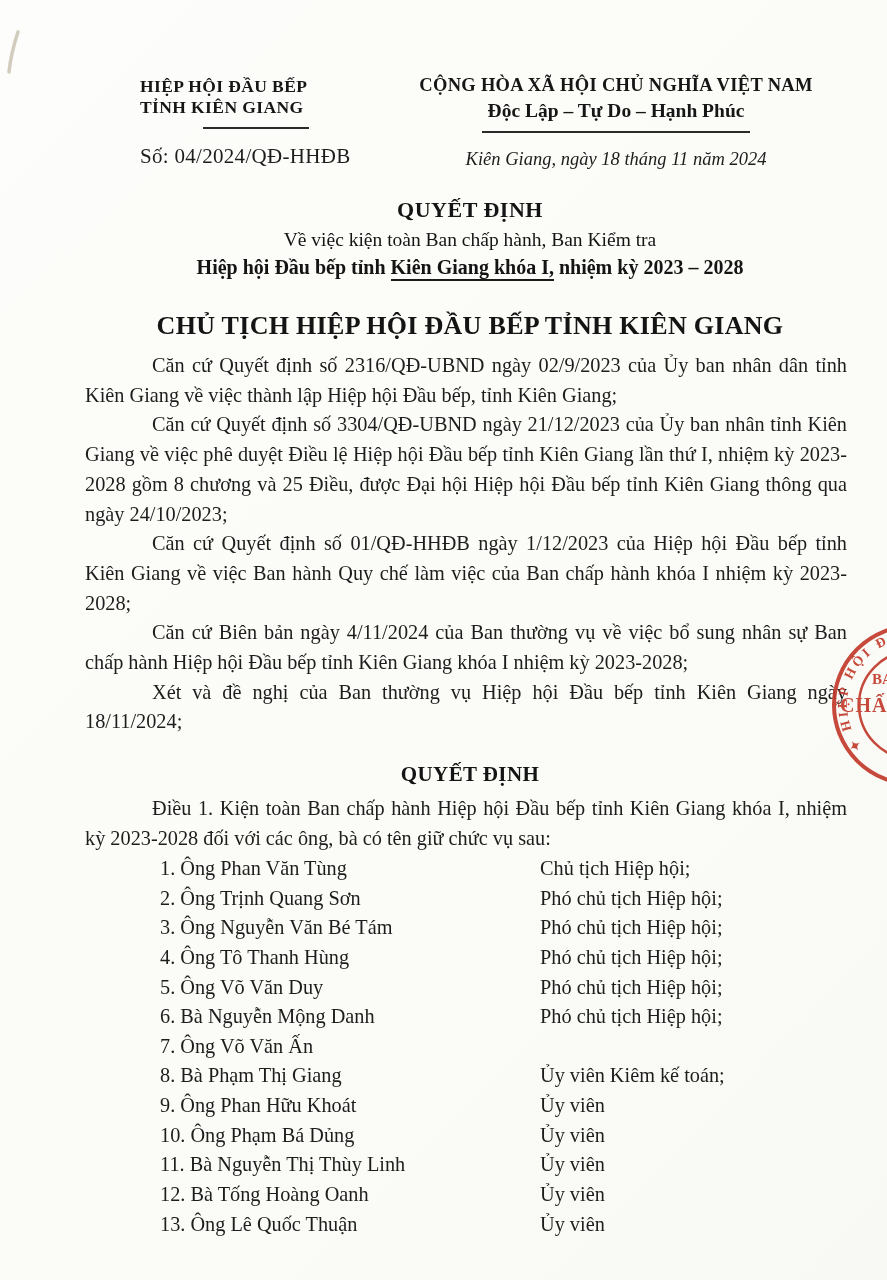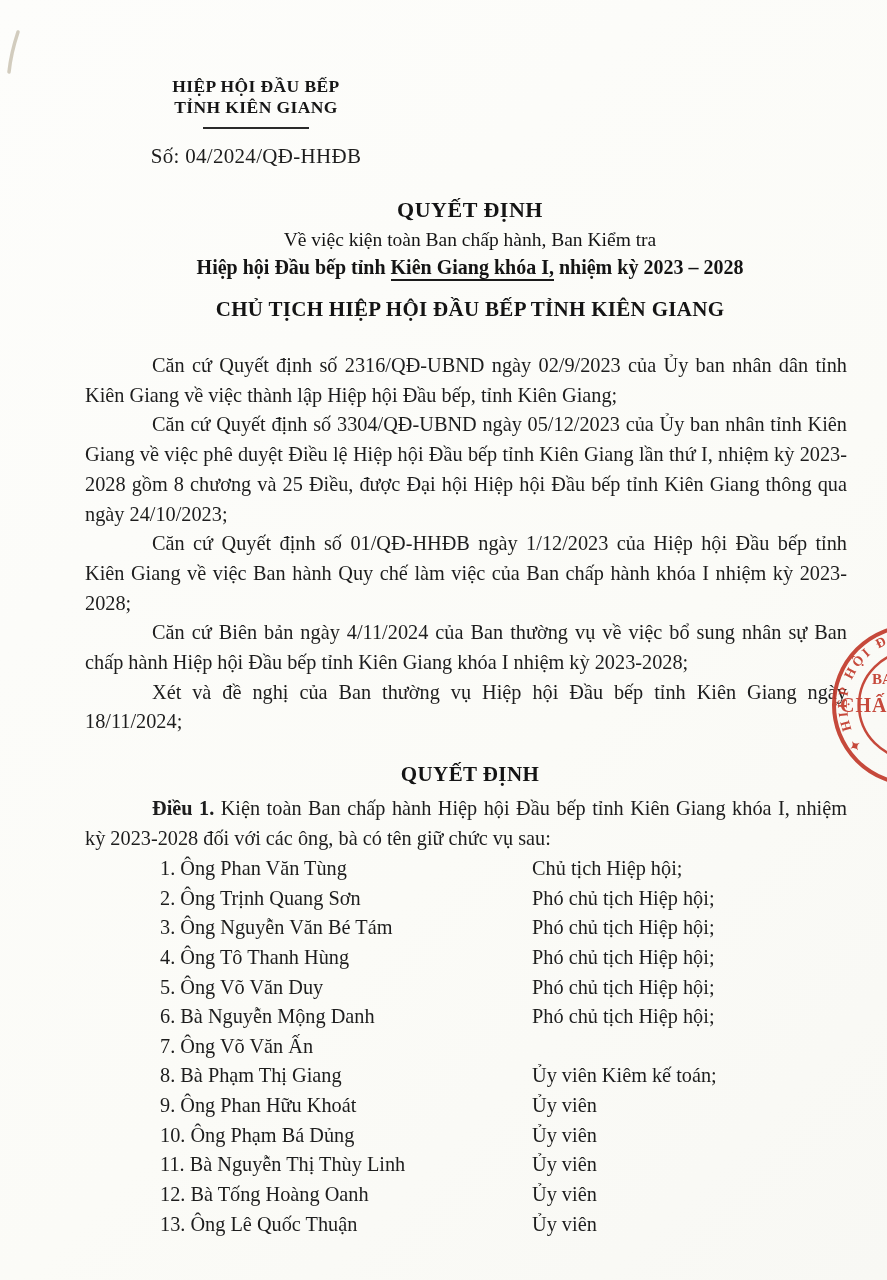--- a/index.html
+++ b/index.html
@@ -6,48 +6,48 @@
   .page {
     position: relative;
     width: 887px;
     height: 1280px;
     background: linear-gradient(135deg, #fdfdfb 0%, #fbfbf7 60%, #f8f8f4 100%);
     overflow: hidden;
     font-family: "Liberation Serif", "DejaVu Serif", serif;
     color: #1d1d1d;
   }
   
-  .hdr-left { position: absolute; left: 140px; top: 76px; width: 232px; text-align: center; }
+  .hdr-left { position: absolute; left: 140px; top: 76px; width: 232px; }
   .hdr-left .org { font-weight: bold; font-size: 17.5px; line-height: 21px; letter-spacing: .4px; color: #161616; }
   .hdr-left .rule { width: 106px; border-top: 2px solid #2a2a2a; margin: 9px auto 0 auto; }
   .hdr-left .doc-no { margin-top: 15px; font-size: 21px; letter-spacing: .3px; }
   
   .hdr-right { position: absolute; left: 398px; top: 74px; width: 436px; text-align: center; }
   .hdr-right .nat1 { font-weight: bold; font-size: 18.5px; line-height: 22px; letter-spacing: .3px; color: #161616; }
   .hdr-right .nat2 { font-weight: bold; font-size: 19.5px; line-height: 25px; margin-top: 2px; color: #161616; }
   .hdr-right .rule { width: 268px; border-top: 2px solid #2a2a2a; margin: 8px auto 0 auto; }
   .hdr-right .date { margin-top: 16px; font-style: italic; font-size: 18.5px; }
   
   .title-block { position: absolute; left: 90px; top: 197px; width: 760px; text-align: center; }
   .title-main { font-weight: bold; font-size: 22px; line-height: 25px; letter-spacing: .5px; color: #141414; }
   .title-sub1 { font-weight: normal; font-size: 19.5px; line-height: 25px; margin-top: 5px; color: #141414; }
   .title-sub2 { font-weight: bold; font-size: 20px; line-height: 26px; margin-top: 2px; color: #141414; }
   .u-seg { border-bottom: 2px solid #1a1a1a; padding-bottom: 1px; }
-  .authority { position: absolute; left: 90px; top: 297px; width: 760px; text-align: center;
-               font-weight: bold; font-size: 21px; letter-spacing: .3px; color: #141414; }
+  .authority { position: absolute; left: 90px; top: 311px; width: 760px; text-align: center;
+               font-weight: bold; font-size: 26px; letter-spacing: .3px; color: #141414; }
   
   .recitals { position: absolute; left: 85px; top: 351px; width: 762px; }
   .recitals p, .article { font-size: 20.3px; line-height: 29.7px; text-align: justify; margin: 0; text-indent: 67px; }
   .article { position: absolute; left: 85px; top: 794px; width: 762px; }
-  .article .lbl { font-weight: bold; }
+  .article .lbl { font-weight: normal; }
   .decision-h { position: absolute; left: 90px; top: 762px; width: 760px; text-align: center;
                 font-weight: bold; font-size: 21px; letter-spacing: .4px; color: #141414; }
   
   .members { position: absolute; left: 160px; top: 857px; width: 640px; }
-  .m-row { display: flex; height: 29.65px; align-items: flex-start; }
+  .m-row { display: flex; height: 29.65px; align-items: flex-start; gap: 8px; }
   .m-name { width: 372px; font-size: 20.3px; white-space: nowrap; }
   .m-pos { font-size: 20.3px; white-space: nowrap; }
   
   .stamp { position: absolute; left: 808px; top: 598px; width: 160px; height: 220px; opacity: .92; }
   
   .pen-mark { position: absolute; left: 0; top: 20px; width: 40px; height: 70px; }
 </style>
 </head>
 <body>
 
@@ -57,33 +57,39 @@
     <path d="M 18 12 Q 11 33 9 52" stroke="#cac3b3" stroke-width="3.5" stroke-linecap="round" fill="none" opacity="0.85"></path>
   </svg>
 
   <div class="hdr-left">
     <div class="org">HIỆP HỘI ĐẦU BẾP</div>
     <div class="org">TỈNH KIÊN GIANG</div>
     <div class="rule"></div>
     <div class="doc-no">Số: 04/2024/QĐ-HHĐB</div>
   </div>
 
+  <div class="hdr-right">
+    <div class="nat1">CỘNG HÒA XÃ HỘI CHỦ NGHĨA VIỆT NAM</div>
+    <div class="nat2">Độc Lập – Tự Do – Hạnh Phúc</div>
+    <div class="rule"></div>
+    <div class="date">Kiên Giang, ngày 18 tháng 11 năm 2024</div>
+  </div>
 
   <div class="title-block">
     <div class="title-main">QUYẾT ĐỊNH</div>
     <div class="title-sub1">Về việc kiện toàn Ban chấp hành, Ban Kiểm tra</div>
     <div class="title-sub2"><span>Hiệp hội Đầu bếp tỉnh </span><span class="u-seg">Kiên Giang khóa I,</span><span> nhiệm kỳ 2023 – 2028</span></div>
   </div>
 
   <div class="authority">CHỦ TỊCH HIỆP HỘI ĐẦU BẾP TỈNH KIÊN GIANG</div>
 
   <div class="recitals">
 
   <p>Căn cứ Quyết định số 2316/QĐ-UBND ngày 02/9/2023 của Ủy ban nhân dân tỉnh Kiên Giang về việc thành lập Hiệp hội Đầu bếp, tỉnh Kiên Giang;</p>
-      <p>Căn cứ Quyết định số 3304/QĐ-UBND ngày 05/12/2023 của Ủy ban nhân tỉnh Kiên Giang về việc phê duyệt Điều lệ Hiệp hội Đầu bếp tỉnh Kiên Giang lần thứ I, nhiệm kỳ 2023-2028 gồm 8 chương và 25 Điều, được Đại hội Hiệp hội Đầu bếp tỉnh Kiên Giang thông qua ngày 24/10/2023;</p>
+      <p>Căn cứ Quyết định số 3304/QĐ-UBND ngày 21/12/2023 của Ủy ban nhân tỉnh Kiên Giang về việc phê duyệt Điều lệ Hiệp hội Đầu bếp tỉnh Kiên Giang lần thứ I, nhiệm kỳ 2023-2028 gồm 8 chương và 25 Điều, được Đại hội Hiệp hội Đầu bếp tỉnh Kiên Giang thông qua ngày 24/10/2023;</p>
       <p>Căn cứ Quyết định số 01/QĐ-HHĐB ngày 1/12/2023 của Hiệp hội Đầu bếp tỉnh Kiên Giang về việc Ban hành Quy chế làm việc của Ban chấp hành khóa I nhiệm kỳ 2023-2028;</p>
       <p>Căn cứ Biên bản ngày 4/11/2024 của Ban thường vụ về việc bổ sung nhân sự Ban chấp hành Hiệp hội Đầu bếp tỉnh Kiên Giang khóa I nhiệm kỳ 2023-2028;</p>
       <p>Xét và đề nghị của Ban thường vụ Hiệp hội Đầu bếp tỉnh Kiên Giang ngày 18/11/2024;</p>
     </div>
 
   <div class="decision-h">QUYẾT ĐỊNH</div>
 
   <p class="article"><span class="lbl">Điều 1.</span><span> Kiện toàn Ban chấp hành Hiệp hội Đầu bếp tỉnh Kiên Giang khóa I, nhiệm kỳ 2023-2028 đối với các ông, bà có tên giữ chức vụ sau:</span></p>
 
   <div class="members">

